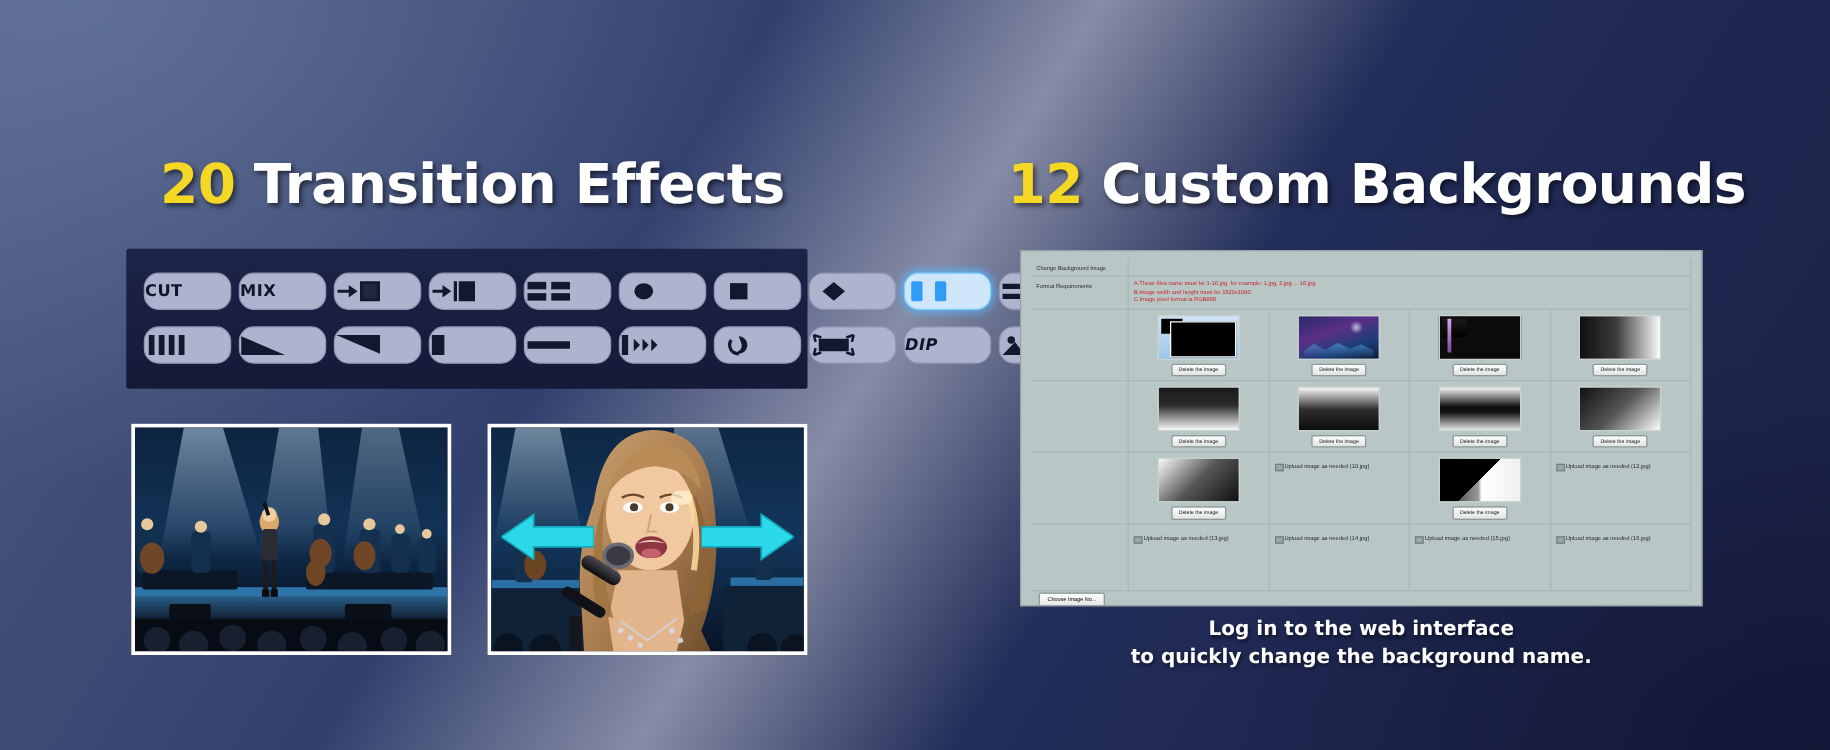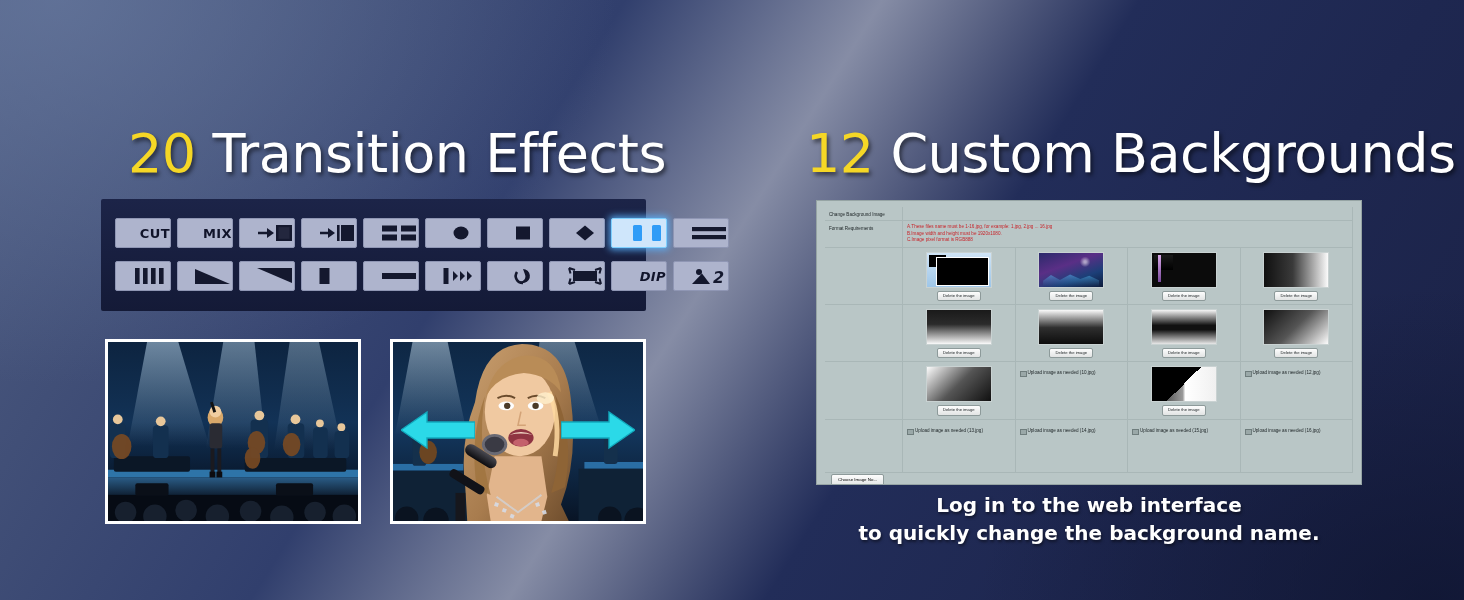--- a/index.html
+++ b/index.html
@@ -13,22 +13,22 @@
       radial-gradient(ellipse 900px 620px at 4% 0%, rgba(104,122,160,0.70) 0%, rgba(104,122,160,0.0) 62%),
       radial-gradient(ellipse 760px 520px at 98% 100%, rgba(14,20,48,0.75) 0%, rgba(14,20,48,0) 60%),
       linear-gradient(122deg, #4f5d82 0%, #414f77 16%, #313f6d 34%, #28346090 48%, #222d59 62%, #1e2750 78%, #1b2246 100%);
     position: relative;
   }
   .stage { position: absolute; inset: 0; }
 
   
   .headline {
     position: absolute;
-    font-weight: normal;
-    font-size: 54px;
+    font-weight: bold;
+    font-size: 44px;
     letter-spacing: -0.5px;
     white-space: nowrap;
     color: #ffffff;
     text-shadow: 2px 3px 4px rgba(0,0,0,0.55);
     font-family: "DejaVu Sans", sans-serif;
   }
   .headline .num { color: #f5d726; }
   #headline-left  { left: 128px; top: 122px; }
   #headline-right { left: 806px; top: 122px; }
 
@@ -37,25 +37,25 @@
     position: absolute;
     left: 101px; top: 199px;
     width: 545px; height: 112px;
     background: linear-gradient(180deg, #1c2448 0%, #141a37 100%);
     border-radius: 2px;
   }
   .fx-row { position: absolute; left: 14px; display: flex; gap: 6px; }
   #fx-row-1 { top: 19px; }
   #fx-row-2 { top: 62px; font-style: italic; }
   .fx-btn {
-    width: 56px; height: 30px;
+    width: 70px; height: 30px;
     background: #aeb4cd;
     border: 1px solid #8f96b4;
-    border-radius: 2px;
-    display: flex; align-items: center; justify-content: flex-end;
+    border-radius: 12px;
+    display: flex; align-items: center; justify-content: flex-start;
     position: relative; overflow: hidden;
     color: #11142a;
     font-size: 13px; font-weight: bold; letter-spacing: 0.4px;
     font-family: "DejaVu Sans", sans-serif;
   }
   .fx-btn.active {
     background: #cfe6fb;
     border: 1px solid #7fd0ff;
     box-shadow: 0 0 7px 2px rgba(90,180,255,0.85);
   }
@@ -178,21 +178,21 @@
   }
   .t-band-mid { background: linear-gradient(180deg,#f6f6f6 0%, #111 45%, #111 58%, #e8e8e8 100%); }
 
   
   #caption {
     position: absolute;
     left: 816px; top: 492px; width: 546px;
     text-align: center;
     color: #ffffff;
     font-weight: bold;
-    font-size: 20px;
+    font-size: 16px;
     line-height: 1.38;
     text-shadow: 1px 2px 3px rgba(0,0,0,0.5);
     font-family: "DejaVu Sans", sans-serif;
   }
 </style>
 </head>
 <body>
 
 <div class="stage">
 

